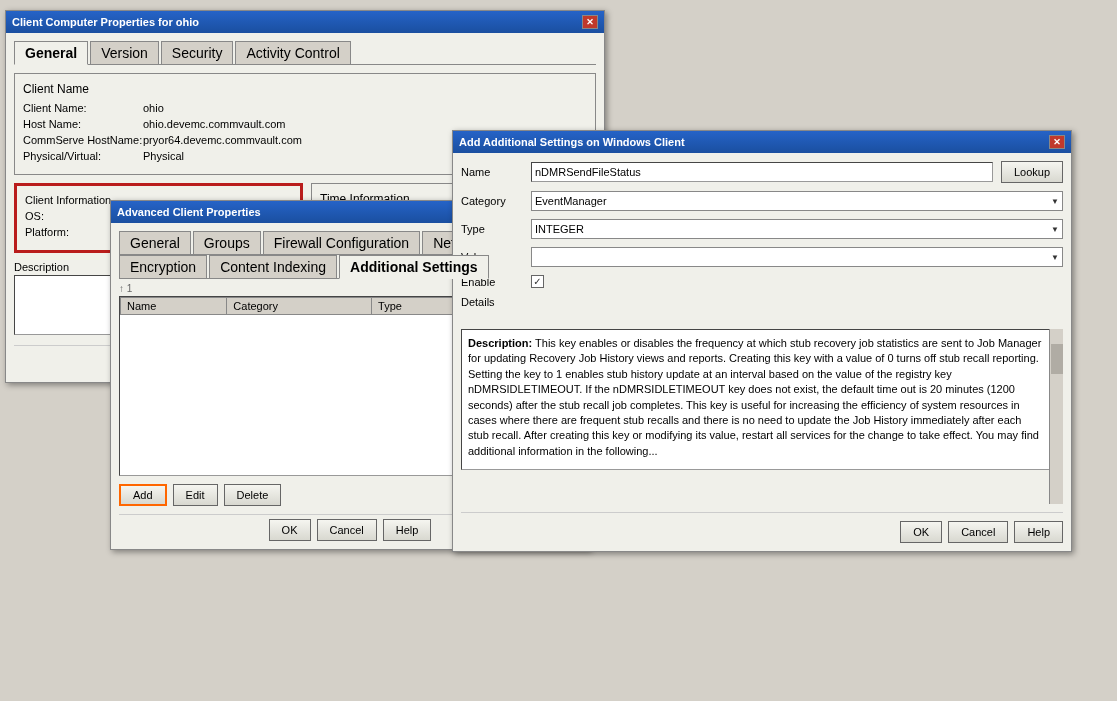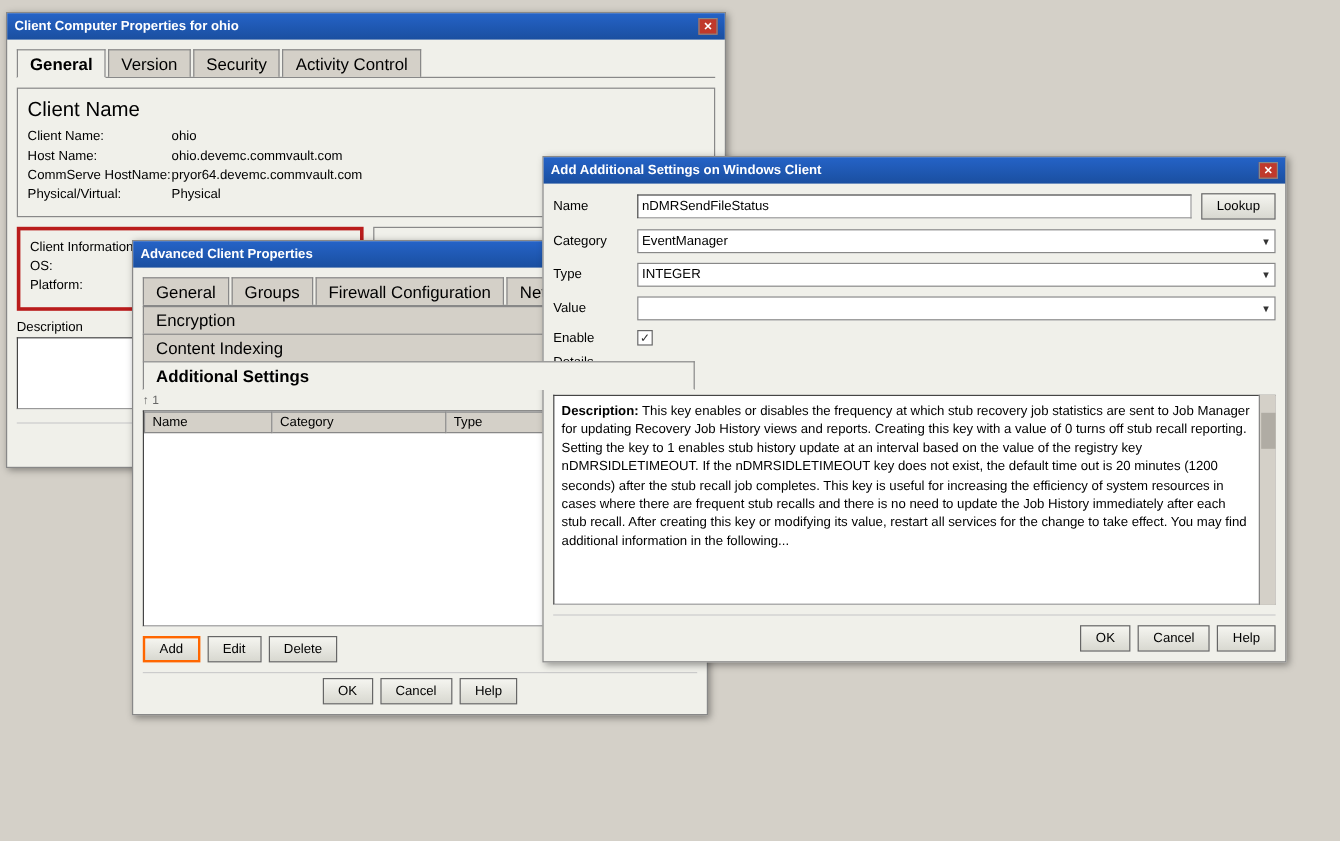--- a/index.html
+++ b/index.html
@@ -227,21 +227,21 @@
   </div>
   <div class="window-content">
     <div class="tab-bar">
       <div class="tab active">General</div>
       <div class="tab">Version</div>
       <div class="tab">Security</div>
       <div class="tab">Activity Control</div>
     </div>
 
     <div style="border: 1px solid #888; padding: 8px; margin-bottom: 8px;">
-      <div style="font-size:17px; margin-bottom:6px; font-weight:normal;">Client Name</div>
+      <div style="font-size:12px; margin-bottom:6px; font-weight:normal;">Client Name</div>
       <div class="field-row">
         <span class="field-label">Client Name:</span>
         <span class="field-value">ohio</span>
       </div>
       <div class="field-row">
         <span class="field-label">Host Name:</span>
         <span class="field-value">ohio.devemc.commvault.com</span>
       </div>
       <div class="field-row">
         <span class="field-label">CommServe HostName:</span>
@@ -299,21 +299,21 @@
   </div>
   <div class="window-content">
 
     <div style="display:flex; margin-bottom:0; border-bottom: 1px solid #888;">
       <div class="tab">General</div>
       <div class="tab">Groups</div>
       <div class="tab">Firewall Configuration</div>
       <div class="tab">Netw...</div>
     </div>
 
-    <div style="display:flex; margin-bottom:4px; border-bottom: 1px solid #888; flex-direction: column;">
+    <div style="display:flex; margin-bottom:4px; border-bottom: 1px solid #888;">
       <div class="tab">Encryption</div>
       <div class="tab">Content Indexing</div>
       <div class="tab active">Additional Settings</div>
     </div>
 
     <div style="margin-bottom:8px;">
       <div style="font-size:10px; color:#666; margin-bottom:2px;">↑ 1</div>
       <div style="position:relative; height:180px; border: 1px inset #999; background:white;">
         <table class="data-table" style="width:calc(100% - 14px);">
           <thead>
@@ -385,21 +385,21 @@
     </div>
 
     <div class="field-row" style="margin-bottom:8px;">
       <span class="field-label" style="min-width:70px;">Enable</span>
       <div class="checkbox checked"></div>
     </div>
 
     <div>
       <div style="font-size:11px; margin-bottom:21px;">Details</div>
       <div style="position:relative; height:175px;">
-        <div class="description-box" style="height:175px; padding-right:18px; overflow:hidden;">
+        <div class="description-box" style="height:141px; padding-right:18px; overflow:hidden;">
           <span style="font-weight:bold;">Description:</span>
           <span>This key enables or disables the frequency at which stub recovery job statistics are sent to Job Manager for updating Recovery Job History views and reports. Creating this key with a value of 0 turns off stub recall reporting. Setting the key to 1 enables stub history update at an interval based on the value of the registry key nDMRSIDLETIMEOUT. If the nDMRSIDLETIMEOUT key does not exist, the default time out is 20 minutes (1200 seconds) after the stub recall job completes. This key is useful for increasing the efficiency of system resources in cases where there are frequent stub recalls and there is no need to update the Job History immediately after each stub recall. After creating this key or modifying its value, restart all services for the change to take effect. You may find additional information in the following...</span>
         </div>
         <div class="scrollbar-v" style="height:175px;">
           <div class="scrollbar-thumb"></div>
         </div>
       </div>
     </div>
 
     <div style="display:flex; justify-content:flex-end; gap:6px; padding-top:8px; margin-top:8px; border-top: 1px solid #ccc;">

